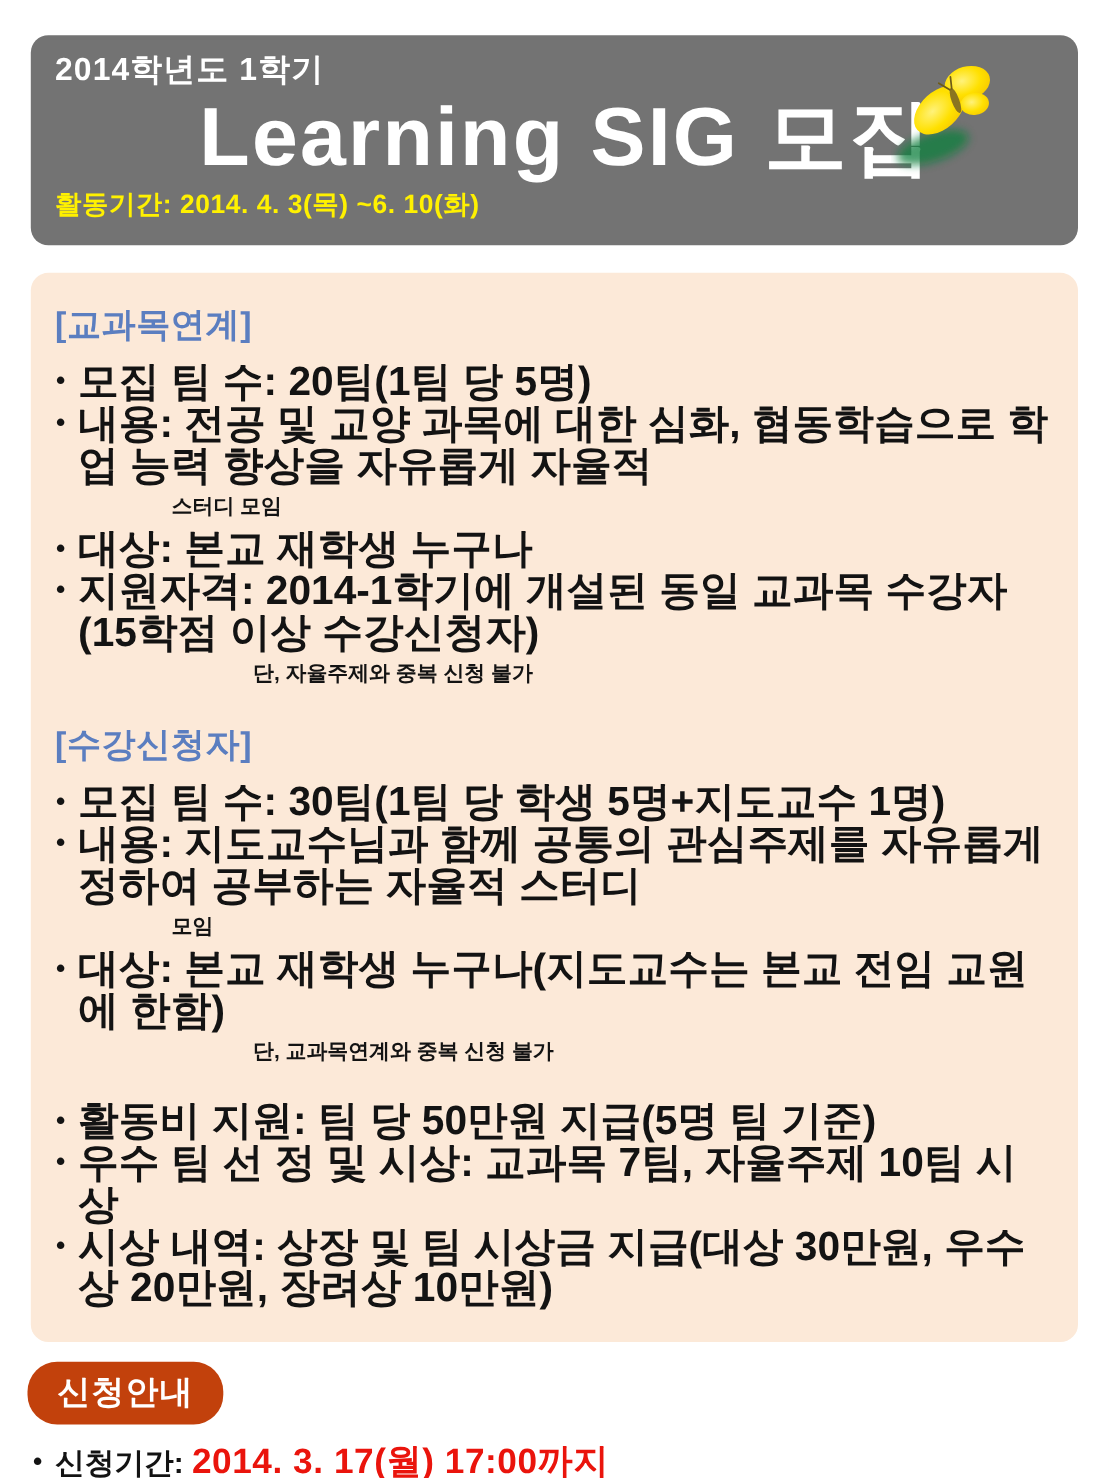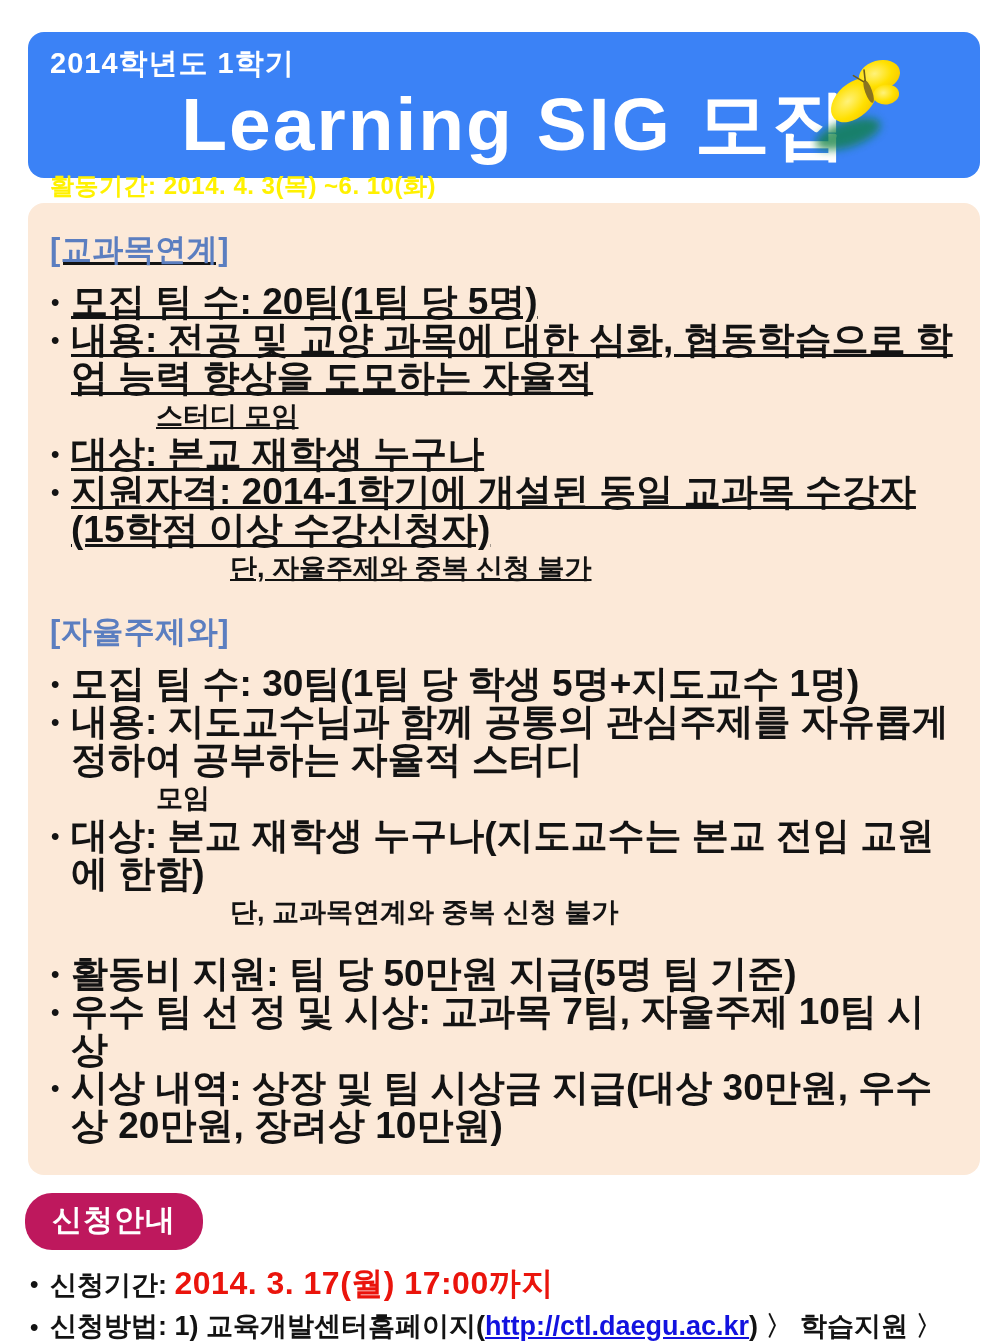--- a/index.html
+++ b/index.html
@@ -9,22 +9,22 @@
     font-family: "Liberation Sans", "DejaVu Sans", sans-serif;
     color: #131313;
     overflow: hidden;
     position: relative;
   }
 
   
   .header {
     position: relative;
     margin: 32px 28px 0;
-    height: 146px;
-    background: #3b82f6;
+    height: 191px;
+    background: #737373;
     border-radius: 16px;
     padding: 12px 0 0 22px;
   }
   .eyebrow {
     color: #ffffff; font-weight: bold; font-size: 29px; letter-spacing: 1px;
   }
   .main-title {
     color: #ffffff; font-weight: bold; font-size: 75px;
     line-height: 1.02; margin-top: 2px; letter-spacing: 2px; text-align: center;
   }
@@ -38,46 +38,46 @@
   }
 
   
   .info-box {
     margin: 25px 28px 0;
     background: #FCE9D8;
     border-radius: 16px;
     padding: 16px 24px 30px 16px;
   }
   .section { margin-top: 24px; }
-  .section:first-child { margin-top: 0; text-decoration: underline; }
+  .section:first-child { margin-top: 0; }
   .section-title {
     color: #5B7EC0; font-weight: bold; font-size: 31px;
     margin: 10px 0 12px 6px; letter-spacing: 0.5px;
   }
   .li {
     position: relative;
     font-size: 37px; line-height: 38px; font-weight: bold;
     padding-left: 27px; color: #131313;
   }
   .li::before {
     content: "\2022";
     position: absolute; left: 7px; top: 0;
     font-size: 24px;
   }
   .cont {
-    font-size: 27px; line-height: 38px; font-weight: bold; color: #131313;
+    font-size: 19px; line-height: 38px; font-weight: bold; color: #131313;
   }
   .cont.a { padding-left: 112px; }
   .cont.b { padding-left: 186px; }
 
   
   .apply { margin: 18px 28px 0 25px; }
   .badge {
     display: inline-block;
-    background: #be185d; color: #ffffff;
+    background: #c2410c; color: #ffffff;
     font-weight: bold; font-size: 30px;
     padding: 7px 27px 9px;
     border-radius: 27px;
     letter-spacing: 1px;
   }
   .aline {
     position: relative;
     font-size: 27px; line-height: 41px; font-weight: bold;
     padding-left: 25px; color: #131313;
   }
@@ -122,29 +122,29 @@
       <path d="M58 38 L52 28 M60 38 L64 28" stroke="#6d5c18" stroke-width="1.6" fill="none" stroke-linecap="round"></path>
     </g>
   </svg>
 </div>
 
 <div class="info-box">
 
   <div class="section">
     <div class="section-title">[교과목연계]</div>
     <div class="li">모집 팀 수: 20팀(1팀 당 5명)</div>
-    <div class="li">내용: 전공 및 교양 과목에 대한 심화, 협동학습으로 학업 능력 향상을 도모하는 자율적</div>
+    <div class="li">내용: 전공 및 교양 과목에 대한 심화, 협동학습으로 학업 능력 향상을 자유롭게 자율적</div>
     <div class="cont a">스터디 모임</div>
     <div class="li">대상: 본교 재학생 누구나</div>
     <div class="li">지원자격: 2014-1학기에 개설된 동일 교과목 수강자(15학점 이상 수강신청자)</div>
     <div class="cont b">단, 자율주제와 중복 신청 불가</div>
   </div>
 
   <div class="section">
-    <div class="section-title">[자율주제와]</div>
+    <div class="section-title">[수강신청자]</div>
     <div class="li">모집 팀 수: 30팀(1팀 당 학생 5명+지도교수 1명)</div>
     <div class="li">내용: 지도교수님과 함께 공통의 관심주제를 자유롭게 정하여 공부하는 자율적 스터디</div>
     <div class="cont a">모임</div>
     <div class="li">대상: 본교 재학생 누구나(지도교수는 본교 전임 교원에 한함)</div>
     <div class="cont b">단, 교과목연계와 중복 신청 불가</div>
   </div>
 
   <div class="section">
     <div class="li">활동비 지원: 팀 당 50만원 지급(5명 팀 기준)</div>
     <div class="li">우수 팀 선 정 및 시상: 교과목 7팀, 자율주제 10팀 시상</div>

